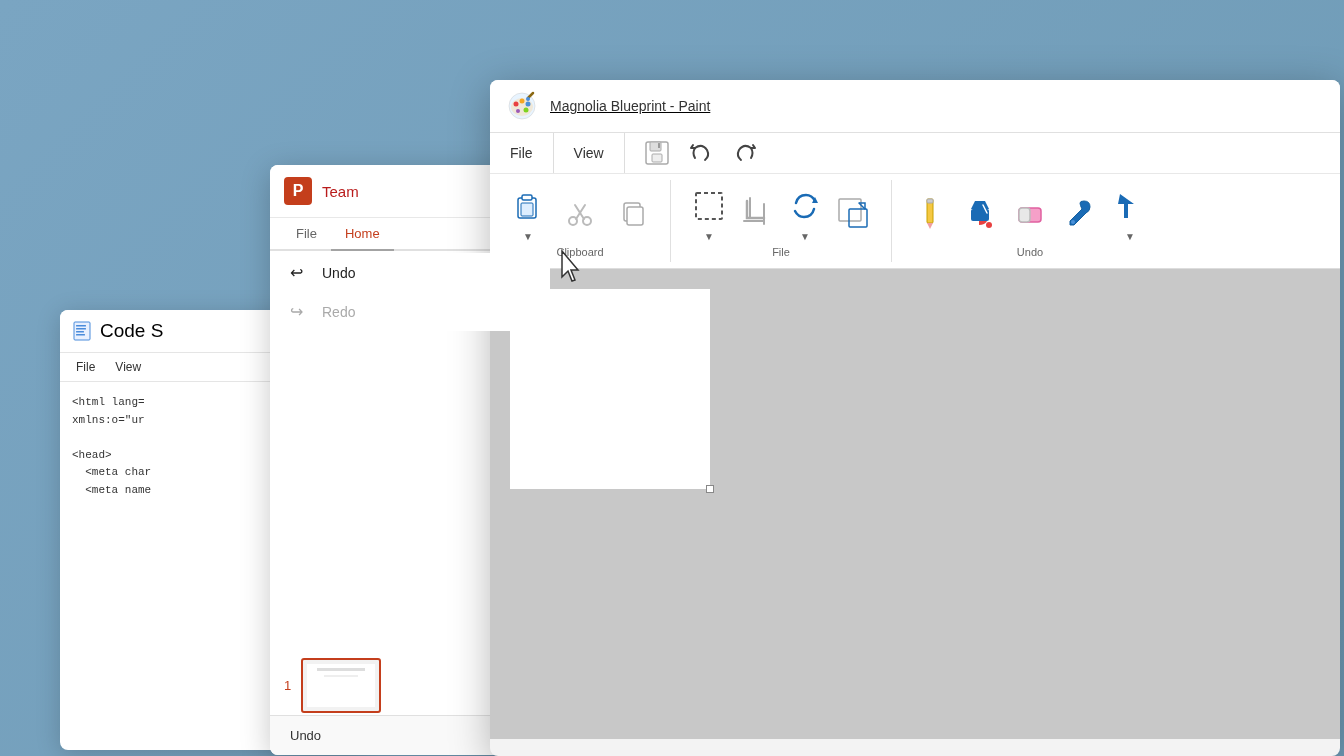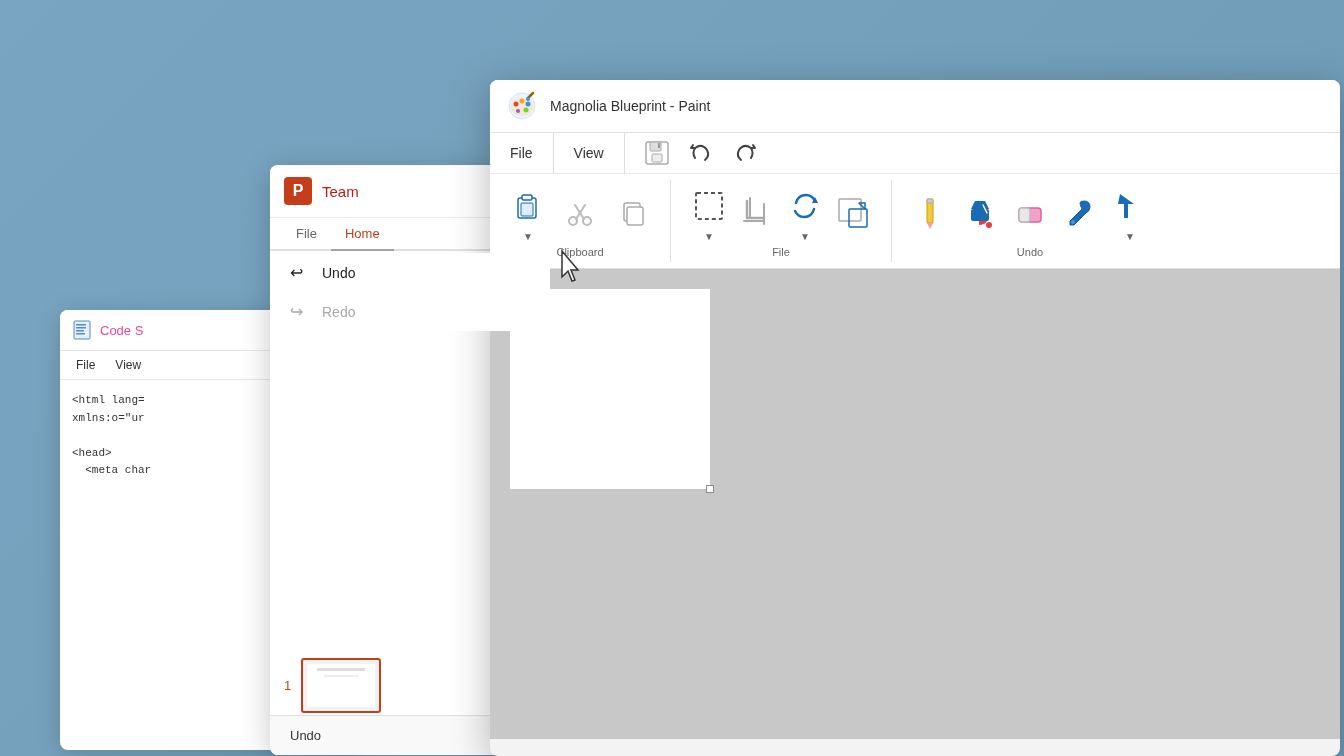--- a/index.html
+++ b/index.html
@@ -40,22 +40,22 @@
     }
     .notepad-icon {
       width: 20px;
       height: 20px;
       margin-right: 8px;
       display: flex;
       align-items: center;
       justify-content: center;
     }
     .notepad-title {
-      font-size: 13px;
-      color: #ec4899;
+      font-size: 19px;
+      color: #000000;
     }
     .notepad-menubar {
       display: flex;
       padding: 4px 8px;
       gap: 4px;
       border-bottom: 1px solid #e5e5e5;
     }
     .notepad-menu-item {
       font-size: 12px;
       color: #333;
@@ -195,20 +195,21 @@
       border-radius: 8px;
       box-shadow: 0 8px 40px rgba(0,0,0,0.28);
       overflow: hidden;
     }
     .paint-titlebar {
       display: flex;
       align-items: center;
       padding: 10px 16px;
       background: #fff;
       border-bottom: 1px solid #e0e0e0;
+      text-decoration: underline;
     }
     .paint-app-icon {
       width: 32px;
       height: 32px;
       margin-right: 12px;
     }
     .paint-title {
       font-size: 14px;
       color: #333;
       font-weight: 400;
@@ -372,20 +373,21 @@
   <div class="notepad-menubar">
     <span class="notepad-menu-item">File</span>
     <span class="notepad-menu-item">View</span>
   </div>
   <div class="notepad-content">
     <div>&lt;html lang=</div>
     <div>xmlns:o="ur</div>
     <div>&nbsp;</div>
     <div>&lt;head&gt;</div>
     <div>&nbsp; &lt;meta char</div>
+    <div>&nbsp; &lt;meta name</div>
   </div>
 </div>
 
 <div class="ppt-window">
   <div class="ppt-titlebar">
     <div class="ppt-app-icon">P</div>
     <span class="ppt-title">Team</span>
   </div>
   <div class="ppt-tabs">
     <span class="ppt-tab">File</span>

